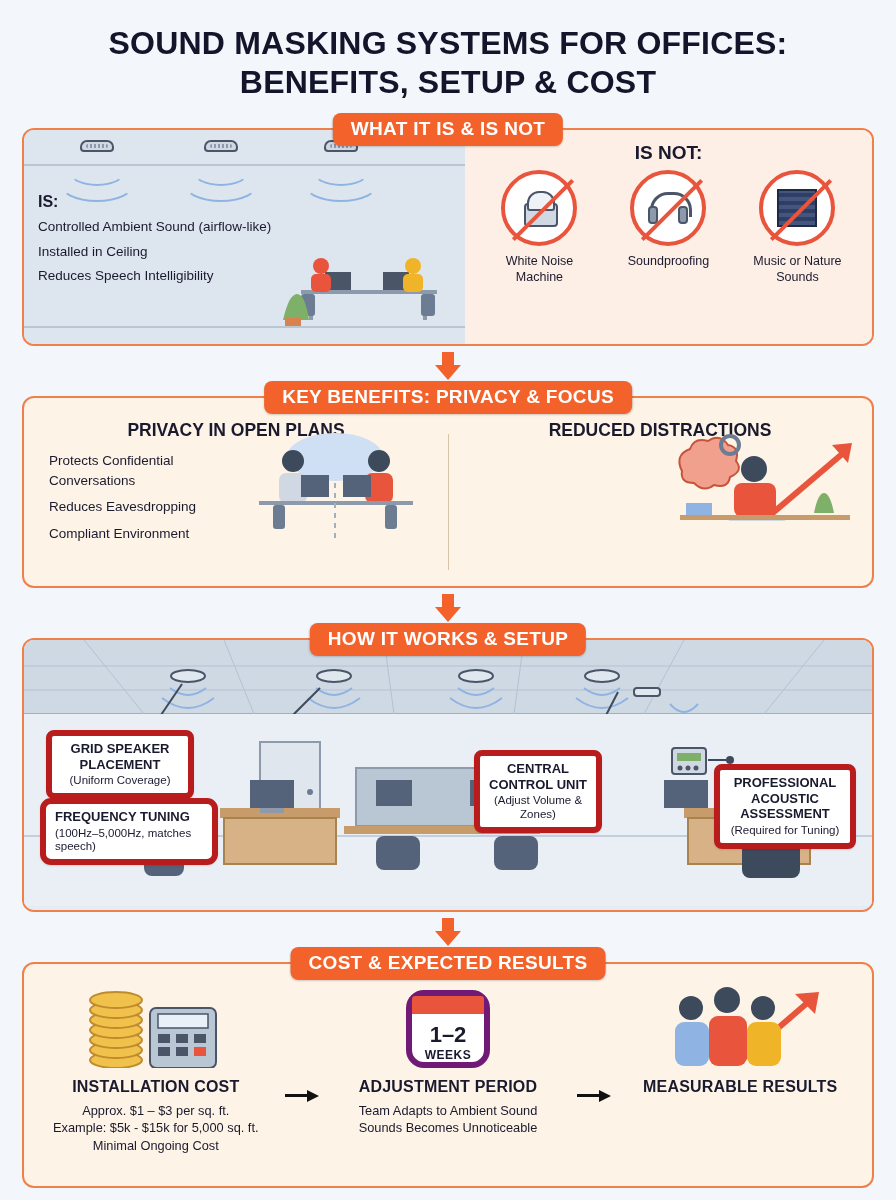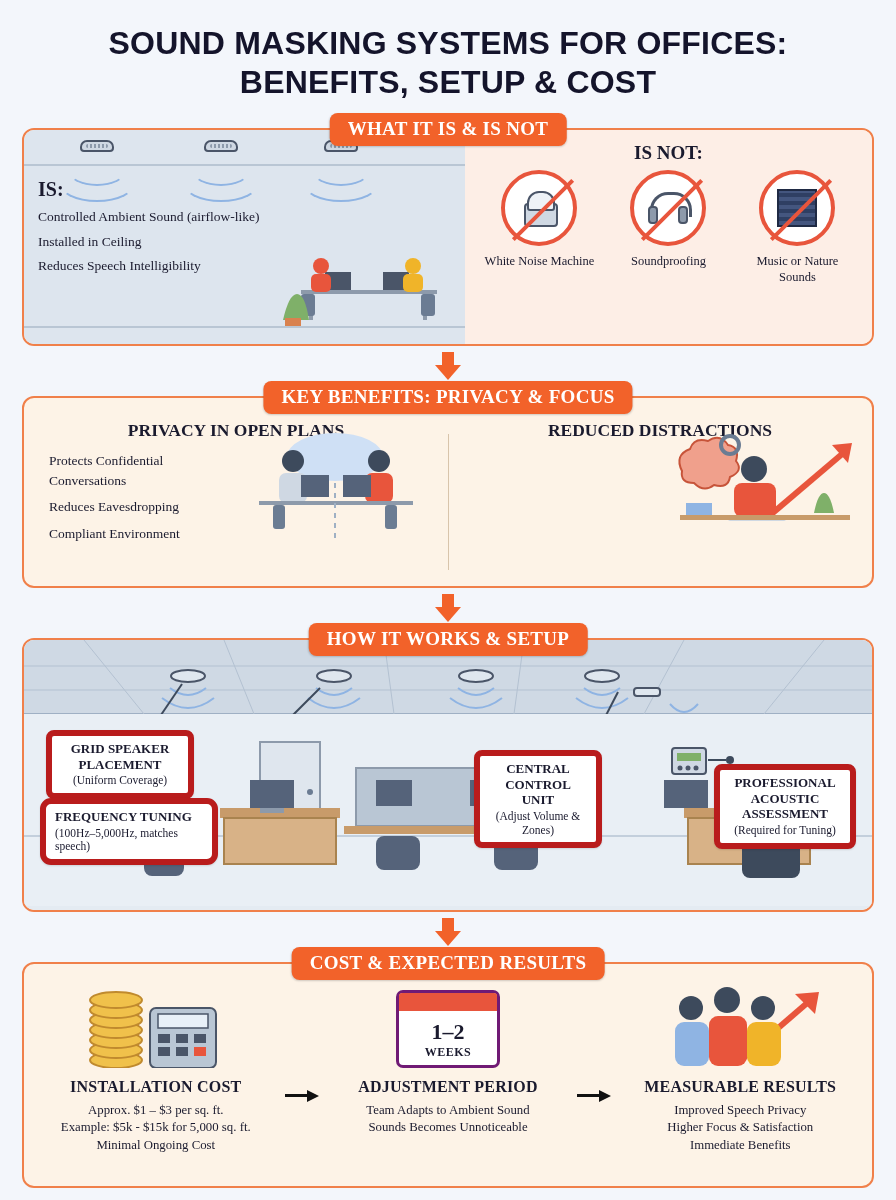--- a/index.html
+++ b/index.html
@@ -19,21 +19,21 @@
     font-size: 32px;
     font-weight: bold;
     letter-spacing: 0.2px;
     line-height: 1.22;
     padding-top: 24px;
     padding-bottom: 10px;
     color: #14142b;
   }
 
   
-  .section { position: relative; margin-top: 16px; font-family: Liberation Serif, serif; }
+  .section { position: relative; margin-top: 16px; }
   .sec-body {
     border: 2px solid #f0804a;
     border-radius: 12px;
     background: #fdf3e7;
     overflow: hidden;
     position: relative;
   }
   .sec-label {
     position: absolute;
     left: 50%;
@@ -89,21 +89,21 @@
     background: #cfd8e3; border: 2px solid #4a5568;
   }
   .speaker:after{
     content:""; position:absolute; left:4px; top:2px; right:4px; bottom:2px;
     background:repeating-linear-gradient(90deg,#8d9aab 0 2px,transparent 2px 4px);
     border-radius:4px;
   }
   .wave { position: absolute; border: 2px solid #8fb4e3; border-top-color: transparent;
           border-left-color: transparent; border-right-color: transparent;
           border-radius: 50%; }
-  .is-label { font-size: 20px; font-weight: bold; margin-top: 36px; margin-bottom: 6px; }
+  .is-label { font-size: 16px; font-weight: bold; margin-top: 51px; margin-bottom: 6px; }
   .s1-left ul { list-style: none; font-size: 13.5px; line-height: 1.45; }
   .s1-left ul li { margin-bottom: 5px; }
 
   .s1-right {
     width: 48%;
     background: #fdeee6;
     padding: 12px 10px;
     text-align: center;
   }
   .isnot-label { font-size: 19px; font-weight: bold; margin-bottom: 6px; }
@@ -164,21 +164,21 @@
   .s4 { height: 222px; padding: 18px 10px 10px; }
   .cols { display: flex; align-items: flex-start; justify-content: space-between; }
   .col { width: 30%; text-align: center; }
   .col .art { height: 86px; display:flex; align-items:flex-end; justify-content:center; }
   .col h4 { font-size: 16px; font-weight: bold; margin: 10px 0 6px; letter-spacing: .2px;}
   .col p { font-size: 12.8px; line-height: 1.35; }
   .h-arrow { width: 6%; display:flex; align-items:center; justify-content:center; padding-top: 108px; }
   .h-arrow .ha { position: relative; width: 34px; height: 12px; }
   .h-arrow .ha:before{content:"";position:absolute;left:0;top:4px;width:22px;height:3px;background:#111;}
   .h-arrow .ha:after{content:"";position:absolute;right:0;top:0;border-top:6px solid transparent;border-bottom:6px solid transparent;border-left:12px solid #111;}
-  .calendar { width: 104px; height: 78px; border: 3px solid #701a75; border-radius: 7px; background: #fff; position: relative; }
+  .calendar { width: 84px; height: 78px; border: 6px solid #701a75; border-radius: 18px; background: #fff; position: relative; }
   .calendar .top { height: 18px; background: #e8553c; border-radius: 3px 3px 0 0; }
   .calendar .num { font-size: 22px; font-weight: bold; text-align: center; margin-top: 8px; }
   .calendar .wk { font-size: 12px; font-weight: bold; text-align: center; letter-spacing: .5px; }
 
   .footer { text-align: center; font-size: 14.5px; color: #2b2b3d; padding-top: 12px; }
 </style>
 </head>
 <body>
 
 <div class="page">
@@ -500,23 +500,20 @@
                 <path d="M150 12 L174 10 L170 32 z" fill="#e8553c"></path>
                 <circle cx="46" cy="26" r="12" fill="#3d4a5c"></circle>
                 <rect x="30" y="40" width="34" height="44" rx="9" fill="#8fb4e3"></rect>
                 <circle cx="82" cy="18" r="13" fill="#3d4a5c"></circle>
                 <rect x="64" y="34" width="38" height="50" rx="9" fill="#e8553c"></rect>
                 <circle cx="118" cy="26" r="12" fill="#3d4a5c"></circle>
                 <rect x="102" y="40" width="34" height="44" rx="9" fill="#f0b429"></rect>
               </svg>
             </div>
             <h4>MEASURABLE RESULTS</h4>
-            <p style="white-space:pre-line">Improved Speech Privacy
-Higher Focus &amp; Satisfaction
-Immediate Benefits</p>
           </div>
 
         </div>
       </div>
     </div>
   </div>
 
   <div class="footer">treasurevalleysolutions.com</div>
 </div>
 

